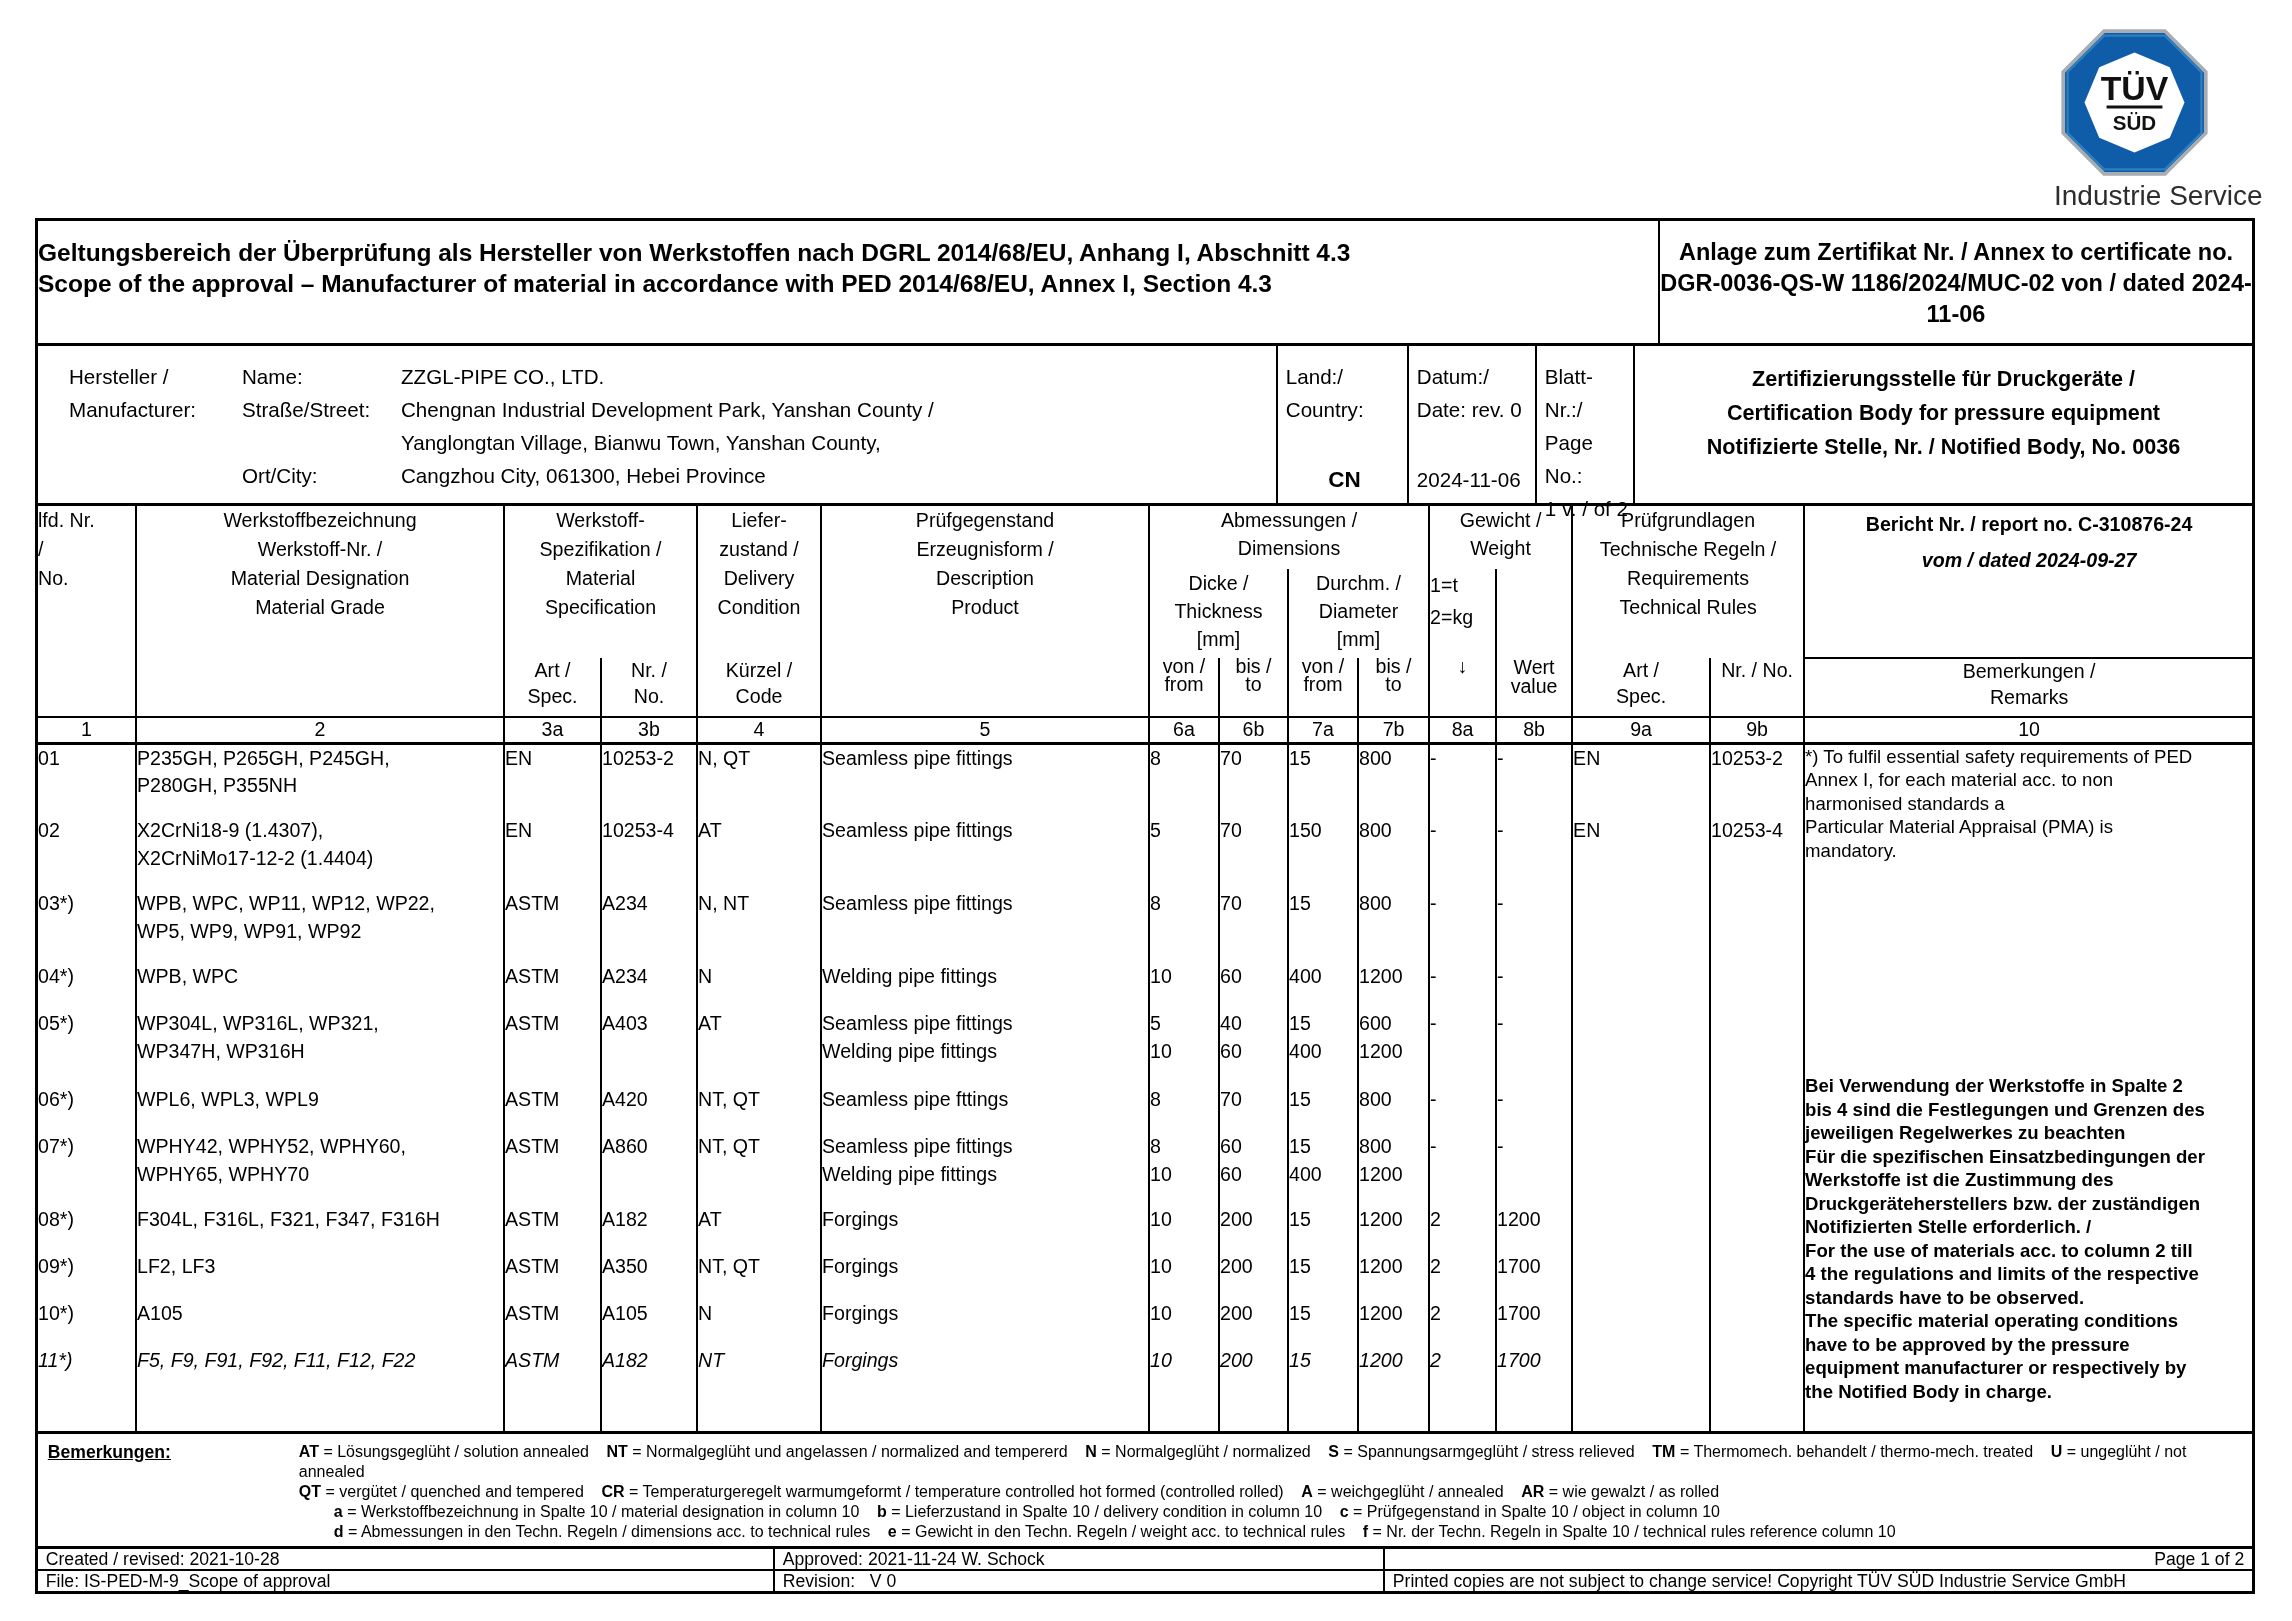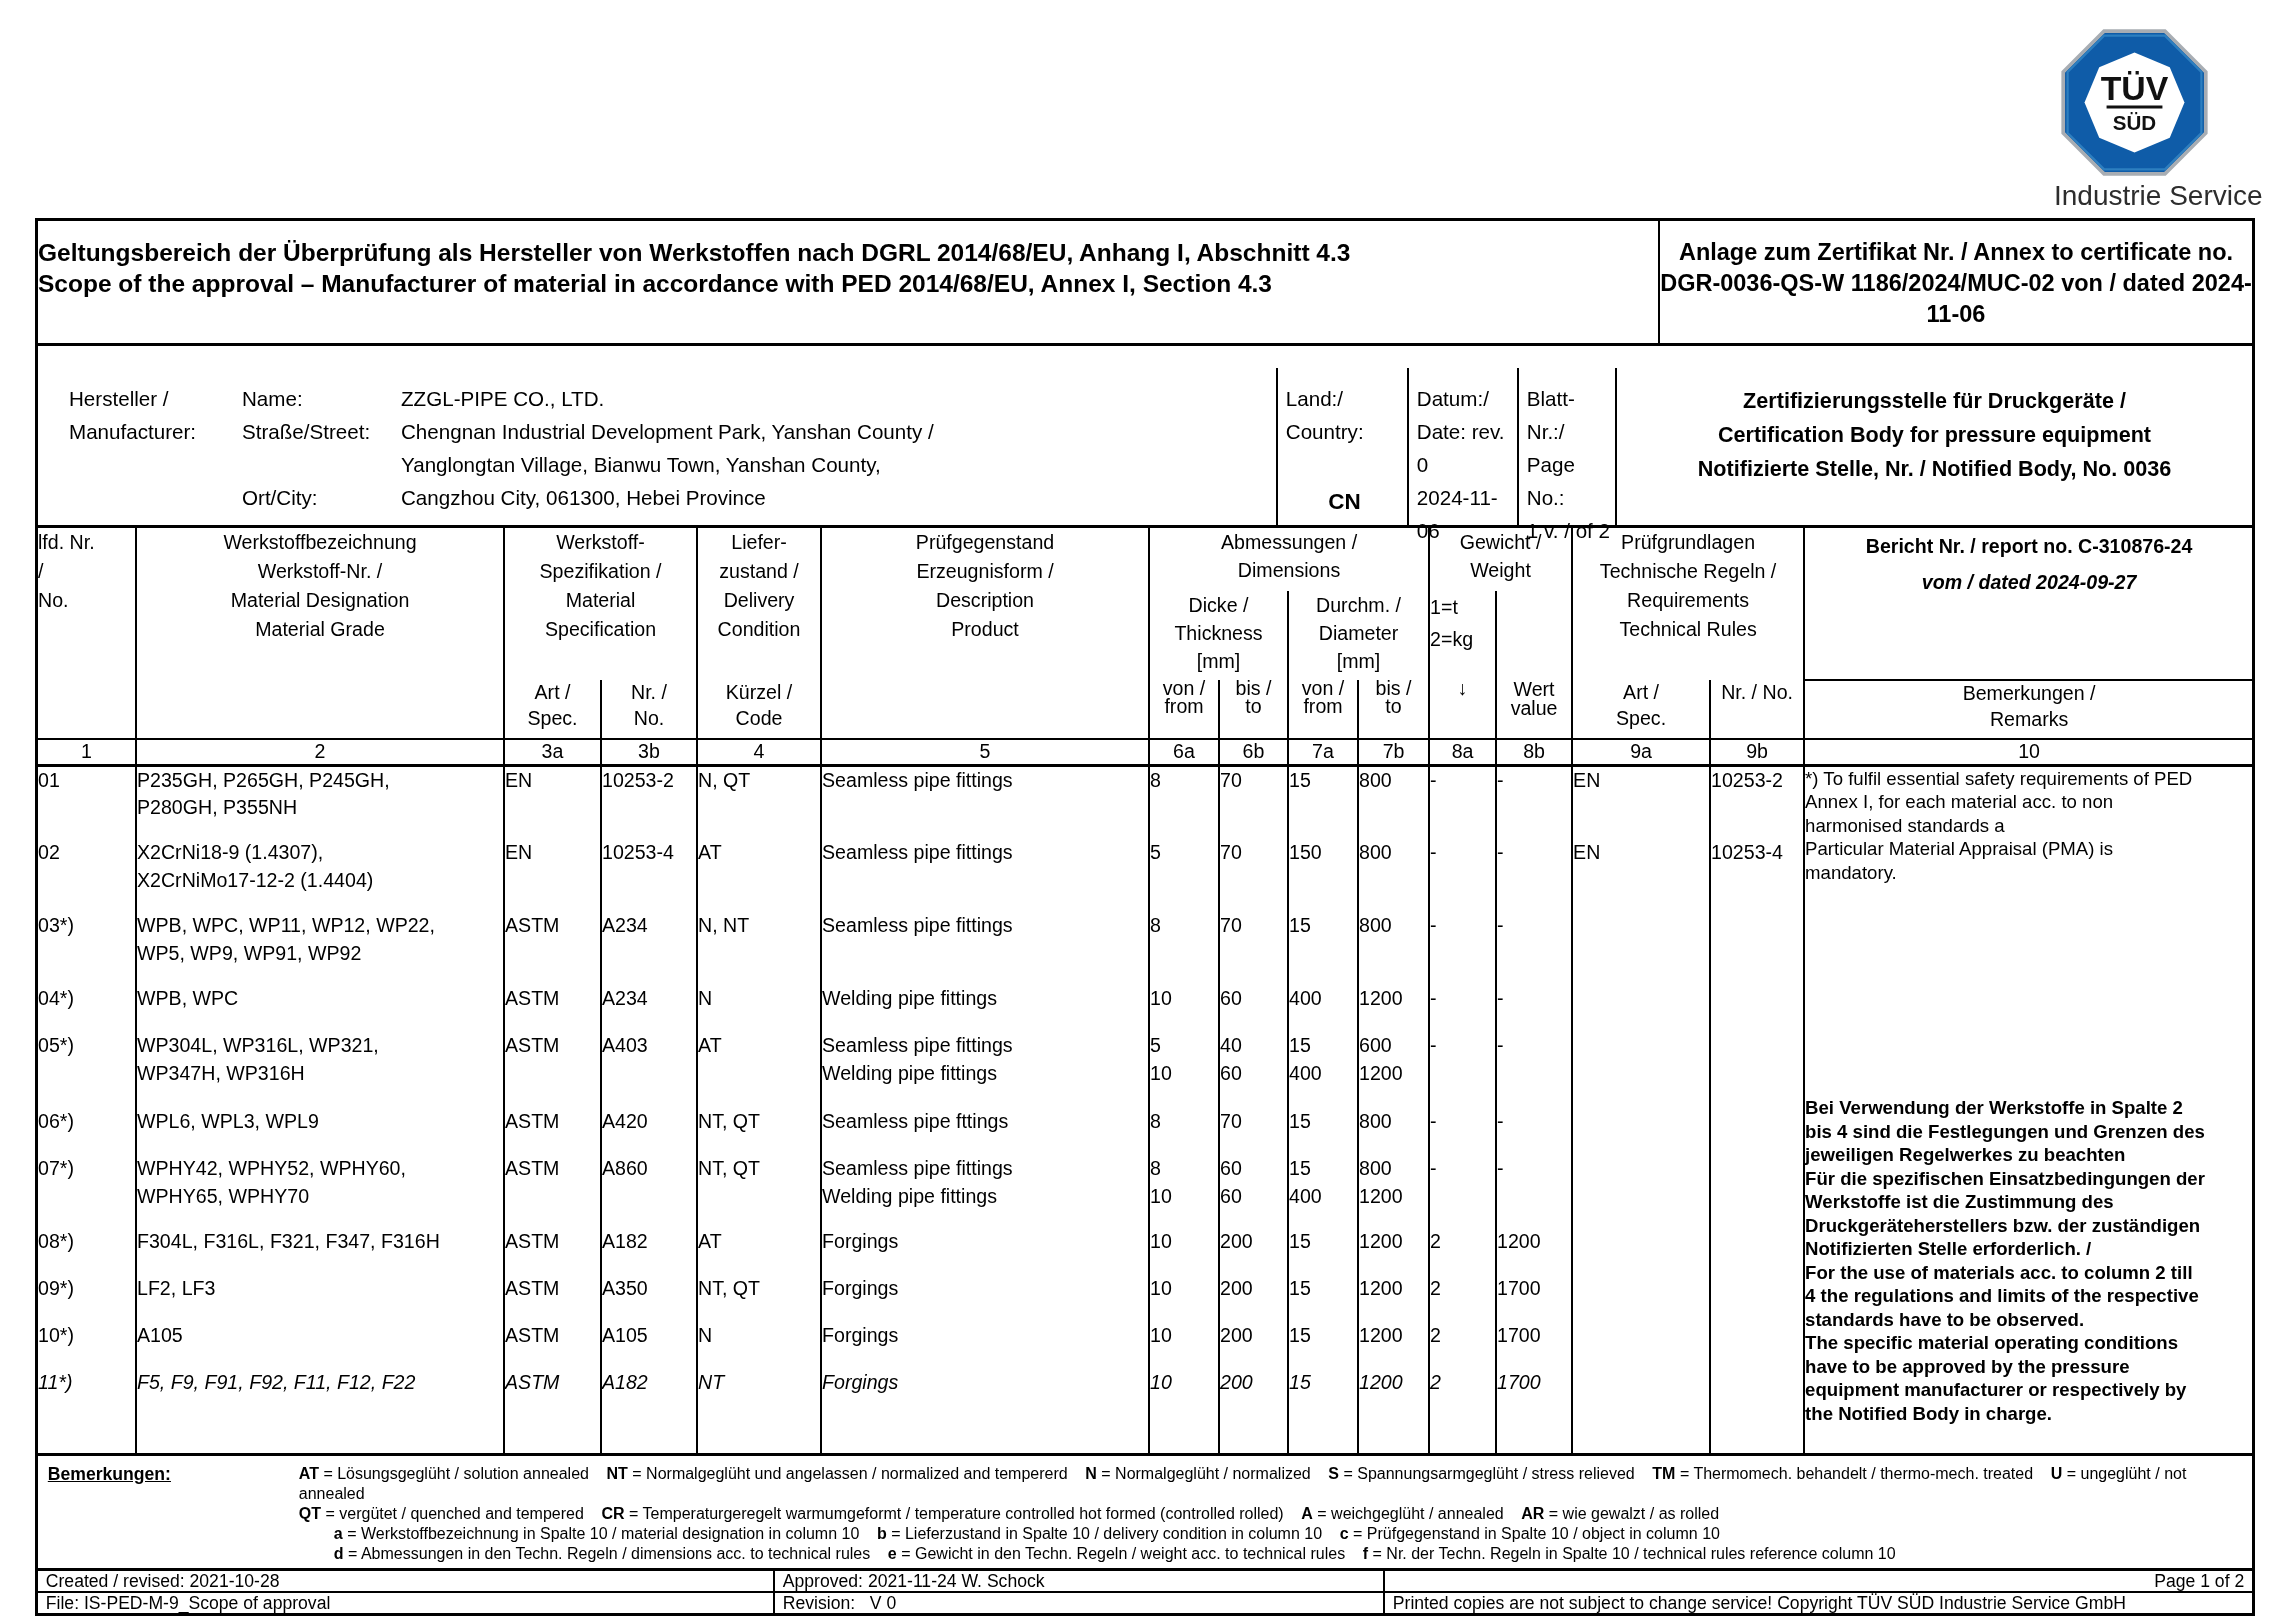--- a/index.html
+++ b/index.html
@@ -10,26 +10,26 @@
   .doc{position:absolute;left:35px;top:218px;width:2214px;border:3.9px solid #000;background:#fff;}
 
   
   .title-band{display:flex;border-bottom:3.9px solid #000;}
   .title-left{width:1620px;text-align:left;padding:15.7px 0 13.7px 0;}
   .title-left div{font-size:24.5px;font-weight:bold;line-height:31px;}
   .title-right{flex:1;border-left:2.9px solid #000;text-align:center;padding:15.7px 0 13.7px 0;}
   .title-right div{font-size:23.5px;font-weight:bold;line-height:31px;}
 
   
-  .mfr-band{display:flex;border-bottom:3.9px solid #000;height:160px;box-sizing:border-box;margin-top:22px;}
+  .mfr-band{display:flex;border-bottom:3.9px solid #000;height:160px;box-sizing:border-box;}
   .mfr-left{width:1238px;box-sizing:border-box;padding:13.7px 0 0 31px;}
   .mfr-grid{display:grid;grid-template-columns:173px 159px 1fr;font-size:20.6px;line-height:33px;}
   .mcell{border-left:2px solid #000;box-sizing:border-box;display:flex;flex-direction:column;padding:13.7px 3.9px 7.8px 7.8px;font-size:20.6px;line-height:33px;}
   .cell-land{width:131px;}
-  .cell-datum{width:110px;}
+  .cell-datum{width:128px;}
   .cell-blatt{width:98px;}
   .mcell .mval{margin-top:auto;}
   .cell-land .mval{text-align:center;font-weight:bold;font-size:22.5px;}
   .cell-cert{flex:1;border-left:2px solid #000;box-sizing:border-box;text-align:center;padding-top:15.7px;font-weight:bold;font-size:21.6px;line-height:34px;}
 
   
   table.main{border-collapse:collapse;table-layout:fixed;width:2214px;}
   table.main td{border-left:2px solid #000;vertical-align:top;padding:0;box-sizing:border-box;font-size:19.6px;}
   table.main td.bl0{border-left:none;}
   .hr1{height:63px;} .hr2{height:89px;} .hr3{height:59px;}

